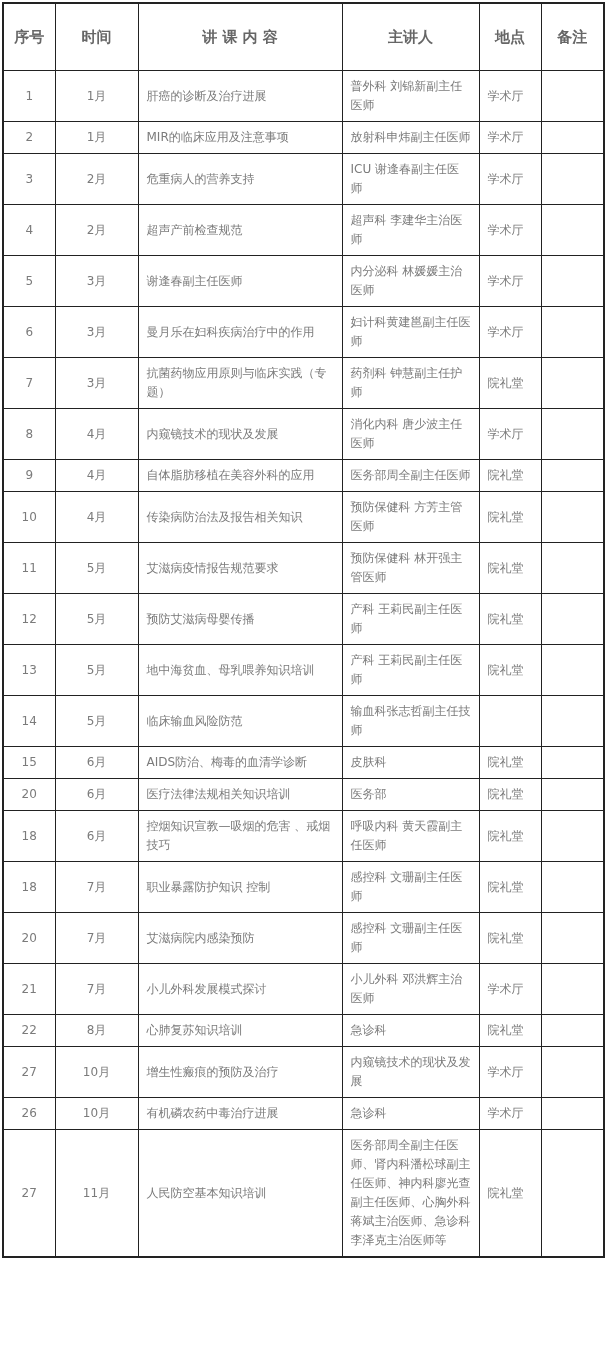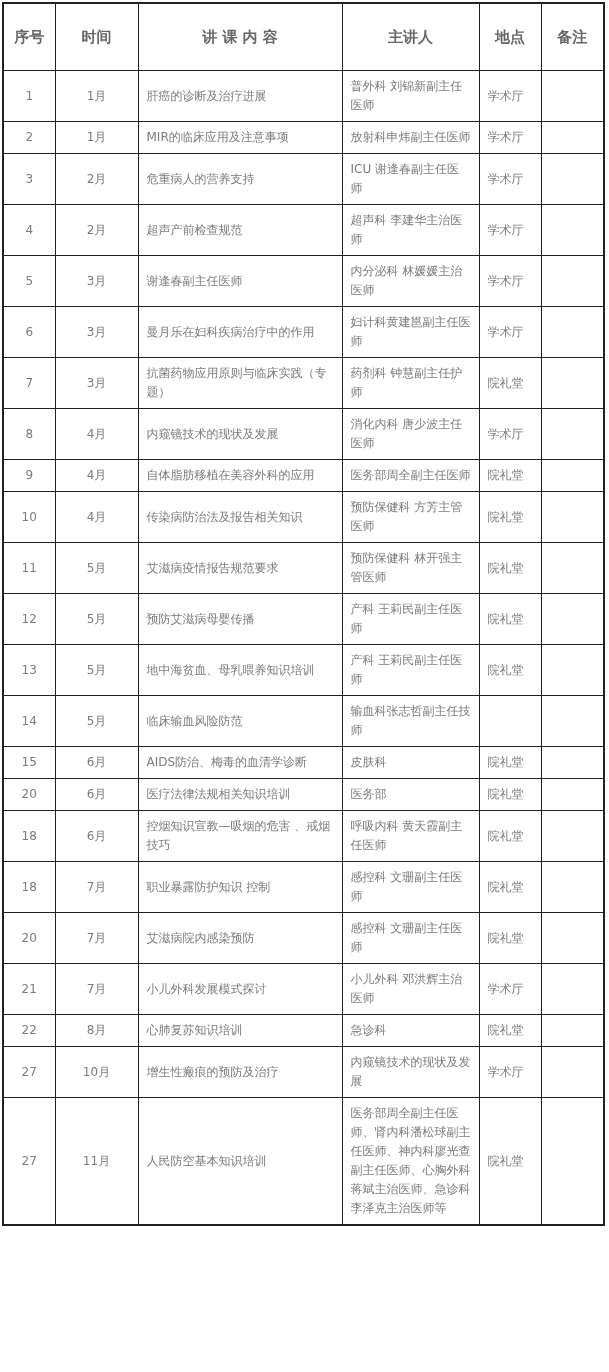--- a/index.html
+++ b/index.html
@@ -247,20 +247,28 @@
         </tr>
         <tr>
           <td class="center">27</td>
           <td class="center">10月</td>
           <td>增生性瘢痕的预防及治疗</td>
           <td>内窥镜技术的现状及发展</td>
           <td>学术厅</td>
           <td></td>
         </tr>
         <tr>
+          <td class="center">26</td>
+          <td class="center">10月</td>
+          <td>有机磷农药中毒治疗进展</td>
+          <td>急诊科</td>
+          <td>学术厅</td>
+          <td></td>
+        </tr>
+        <tr>
           <td class="center">27</td>
           <td class="center">11月</td>
           <td>人民防空基本知识培训</td>
           <td>医务部周全副主任医师、肾内科潘松球副主任医师、神内科廖光查副主任医师、心胸外科蒋斌主治医师、急诊科李泽克主治医师等</td>
           <td>院礼堂</td>
           <td></td>
         </tr>
       </tbody>
   </table>
 </div>

